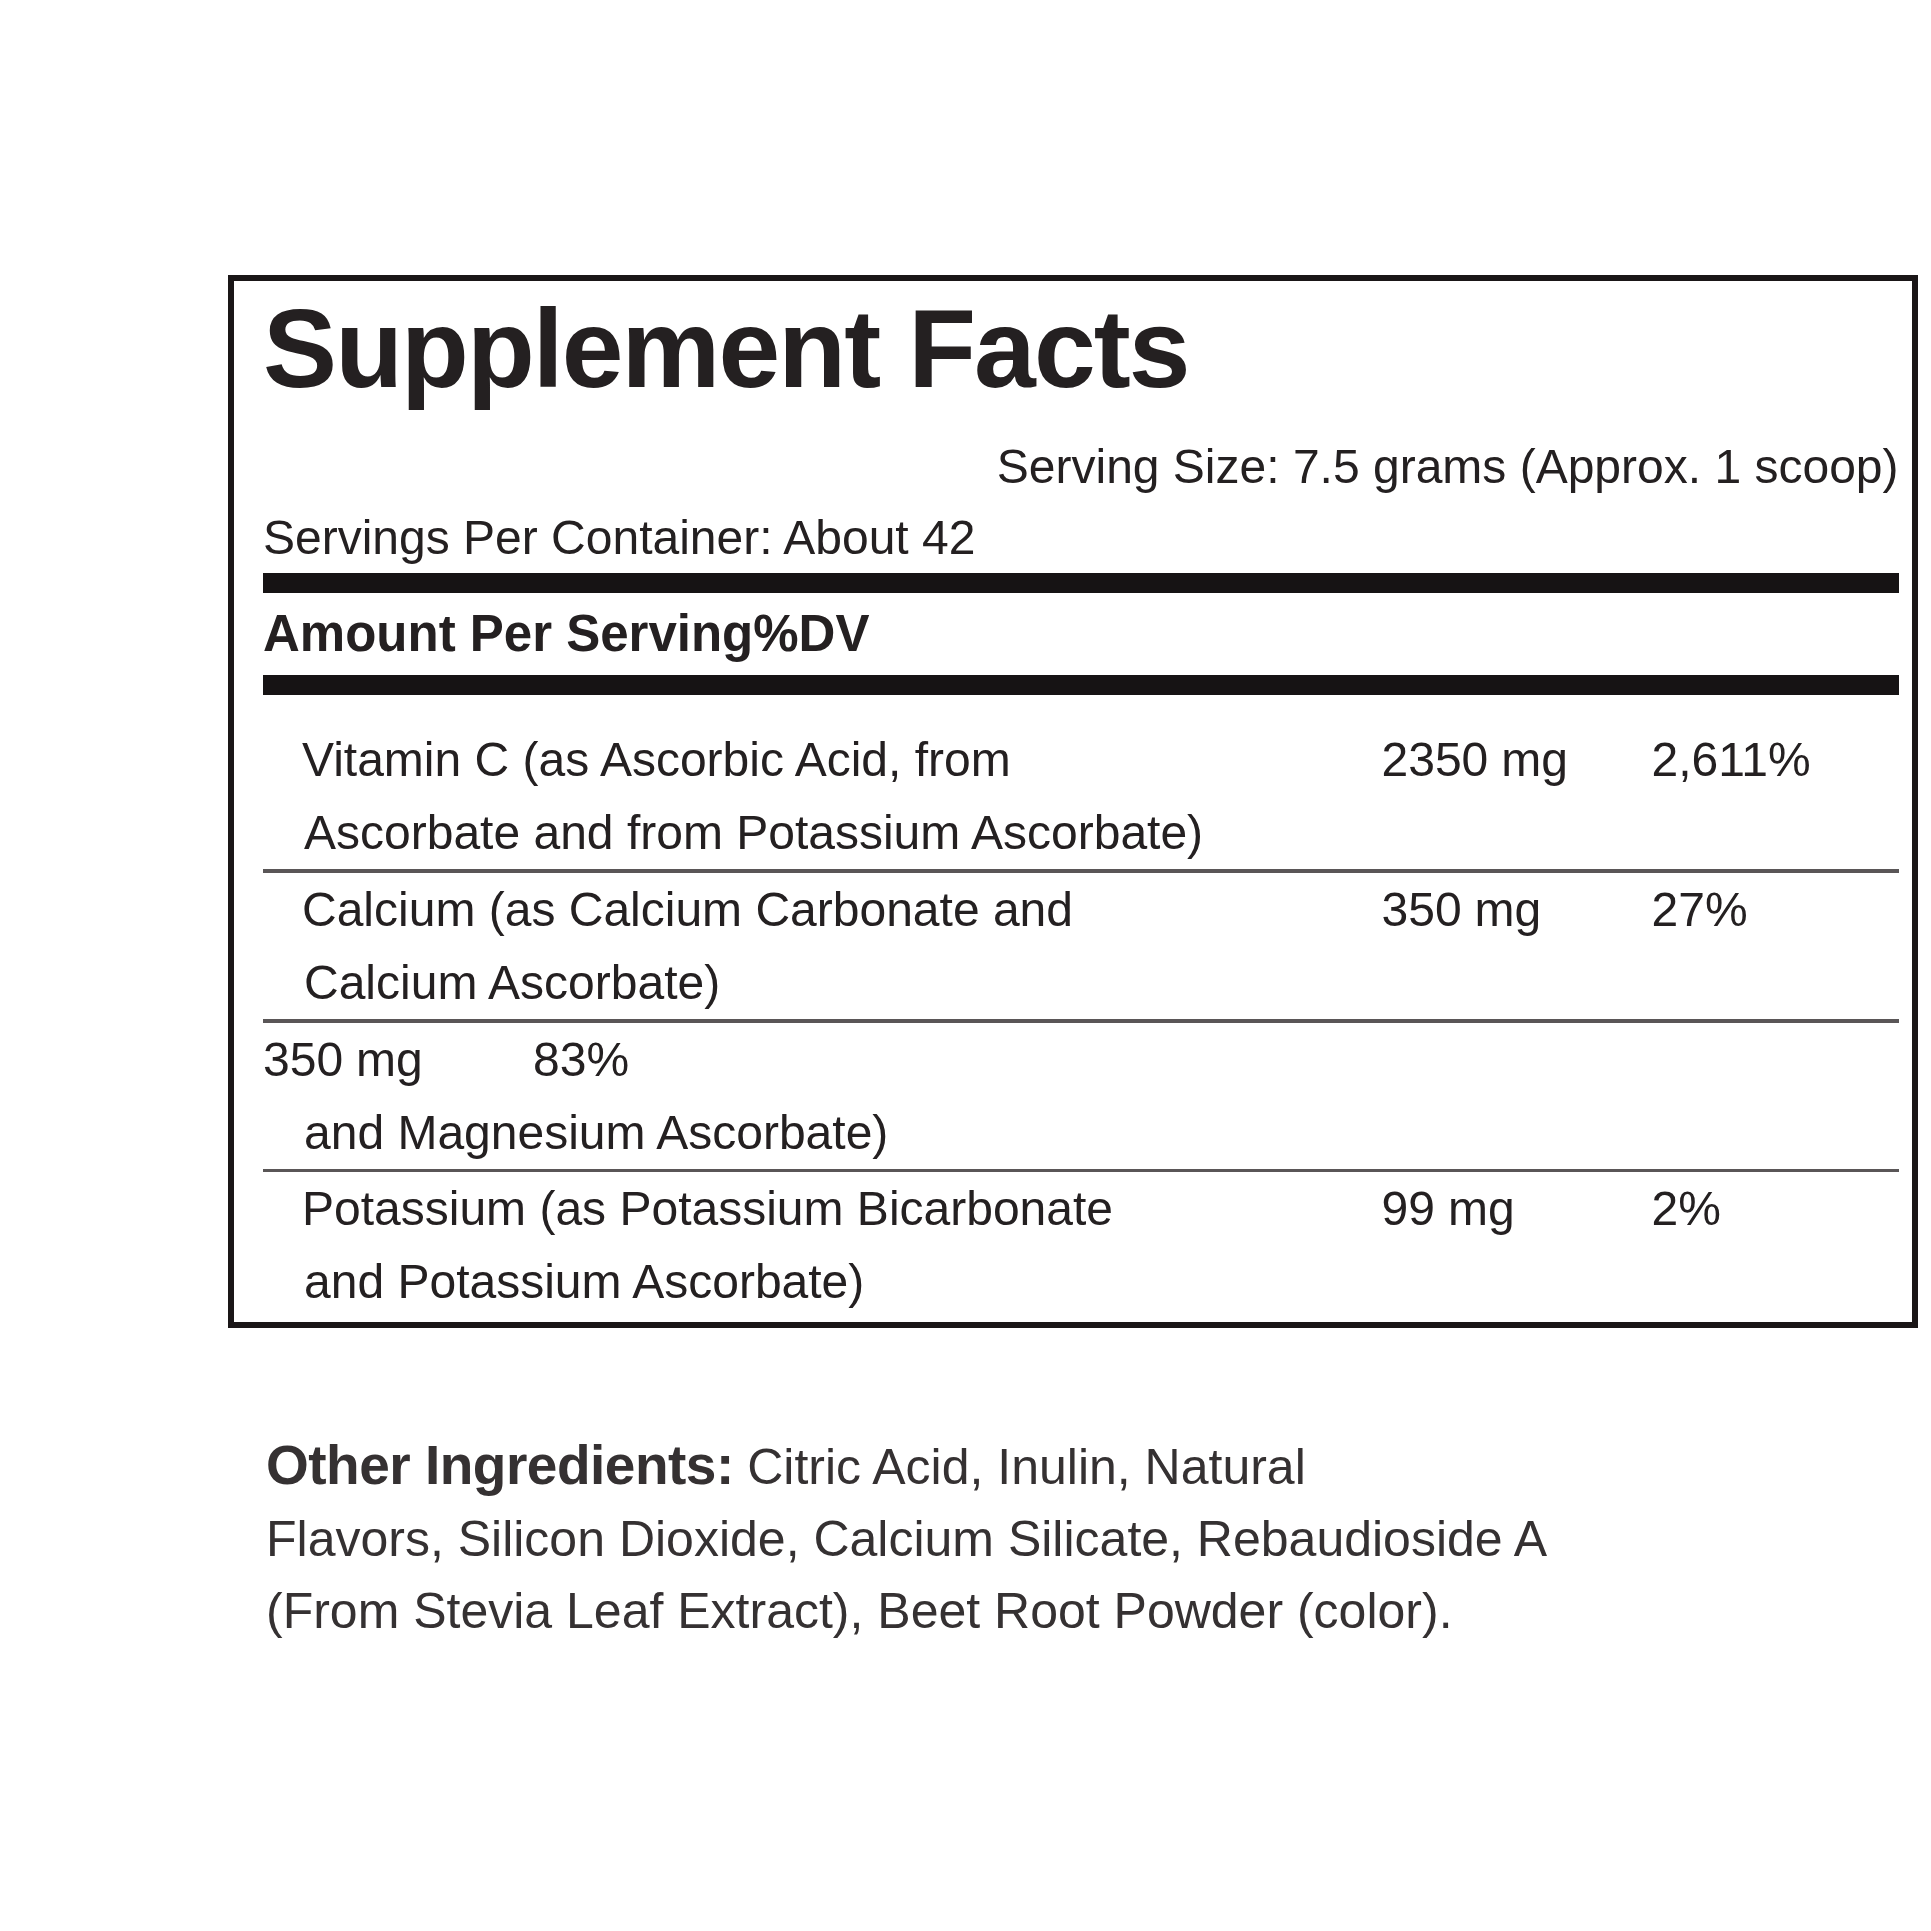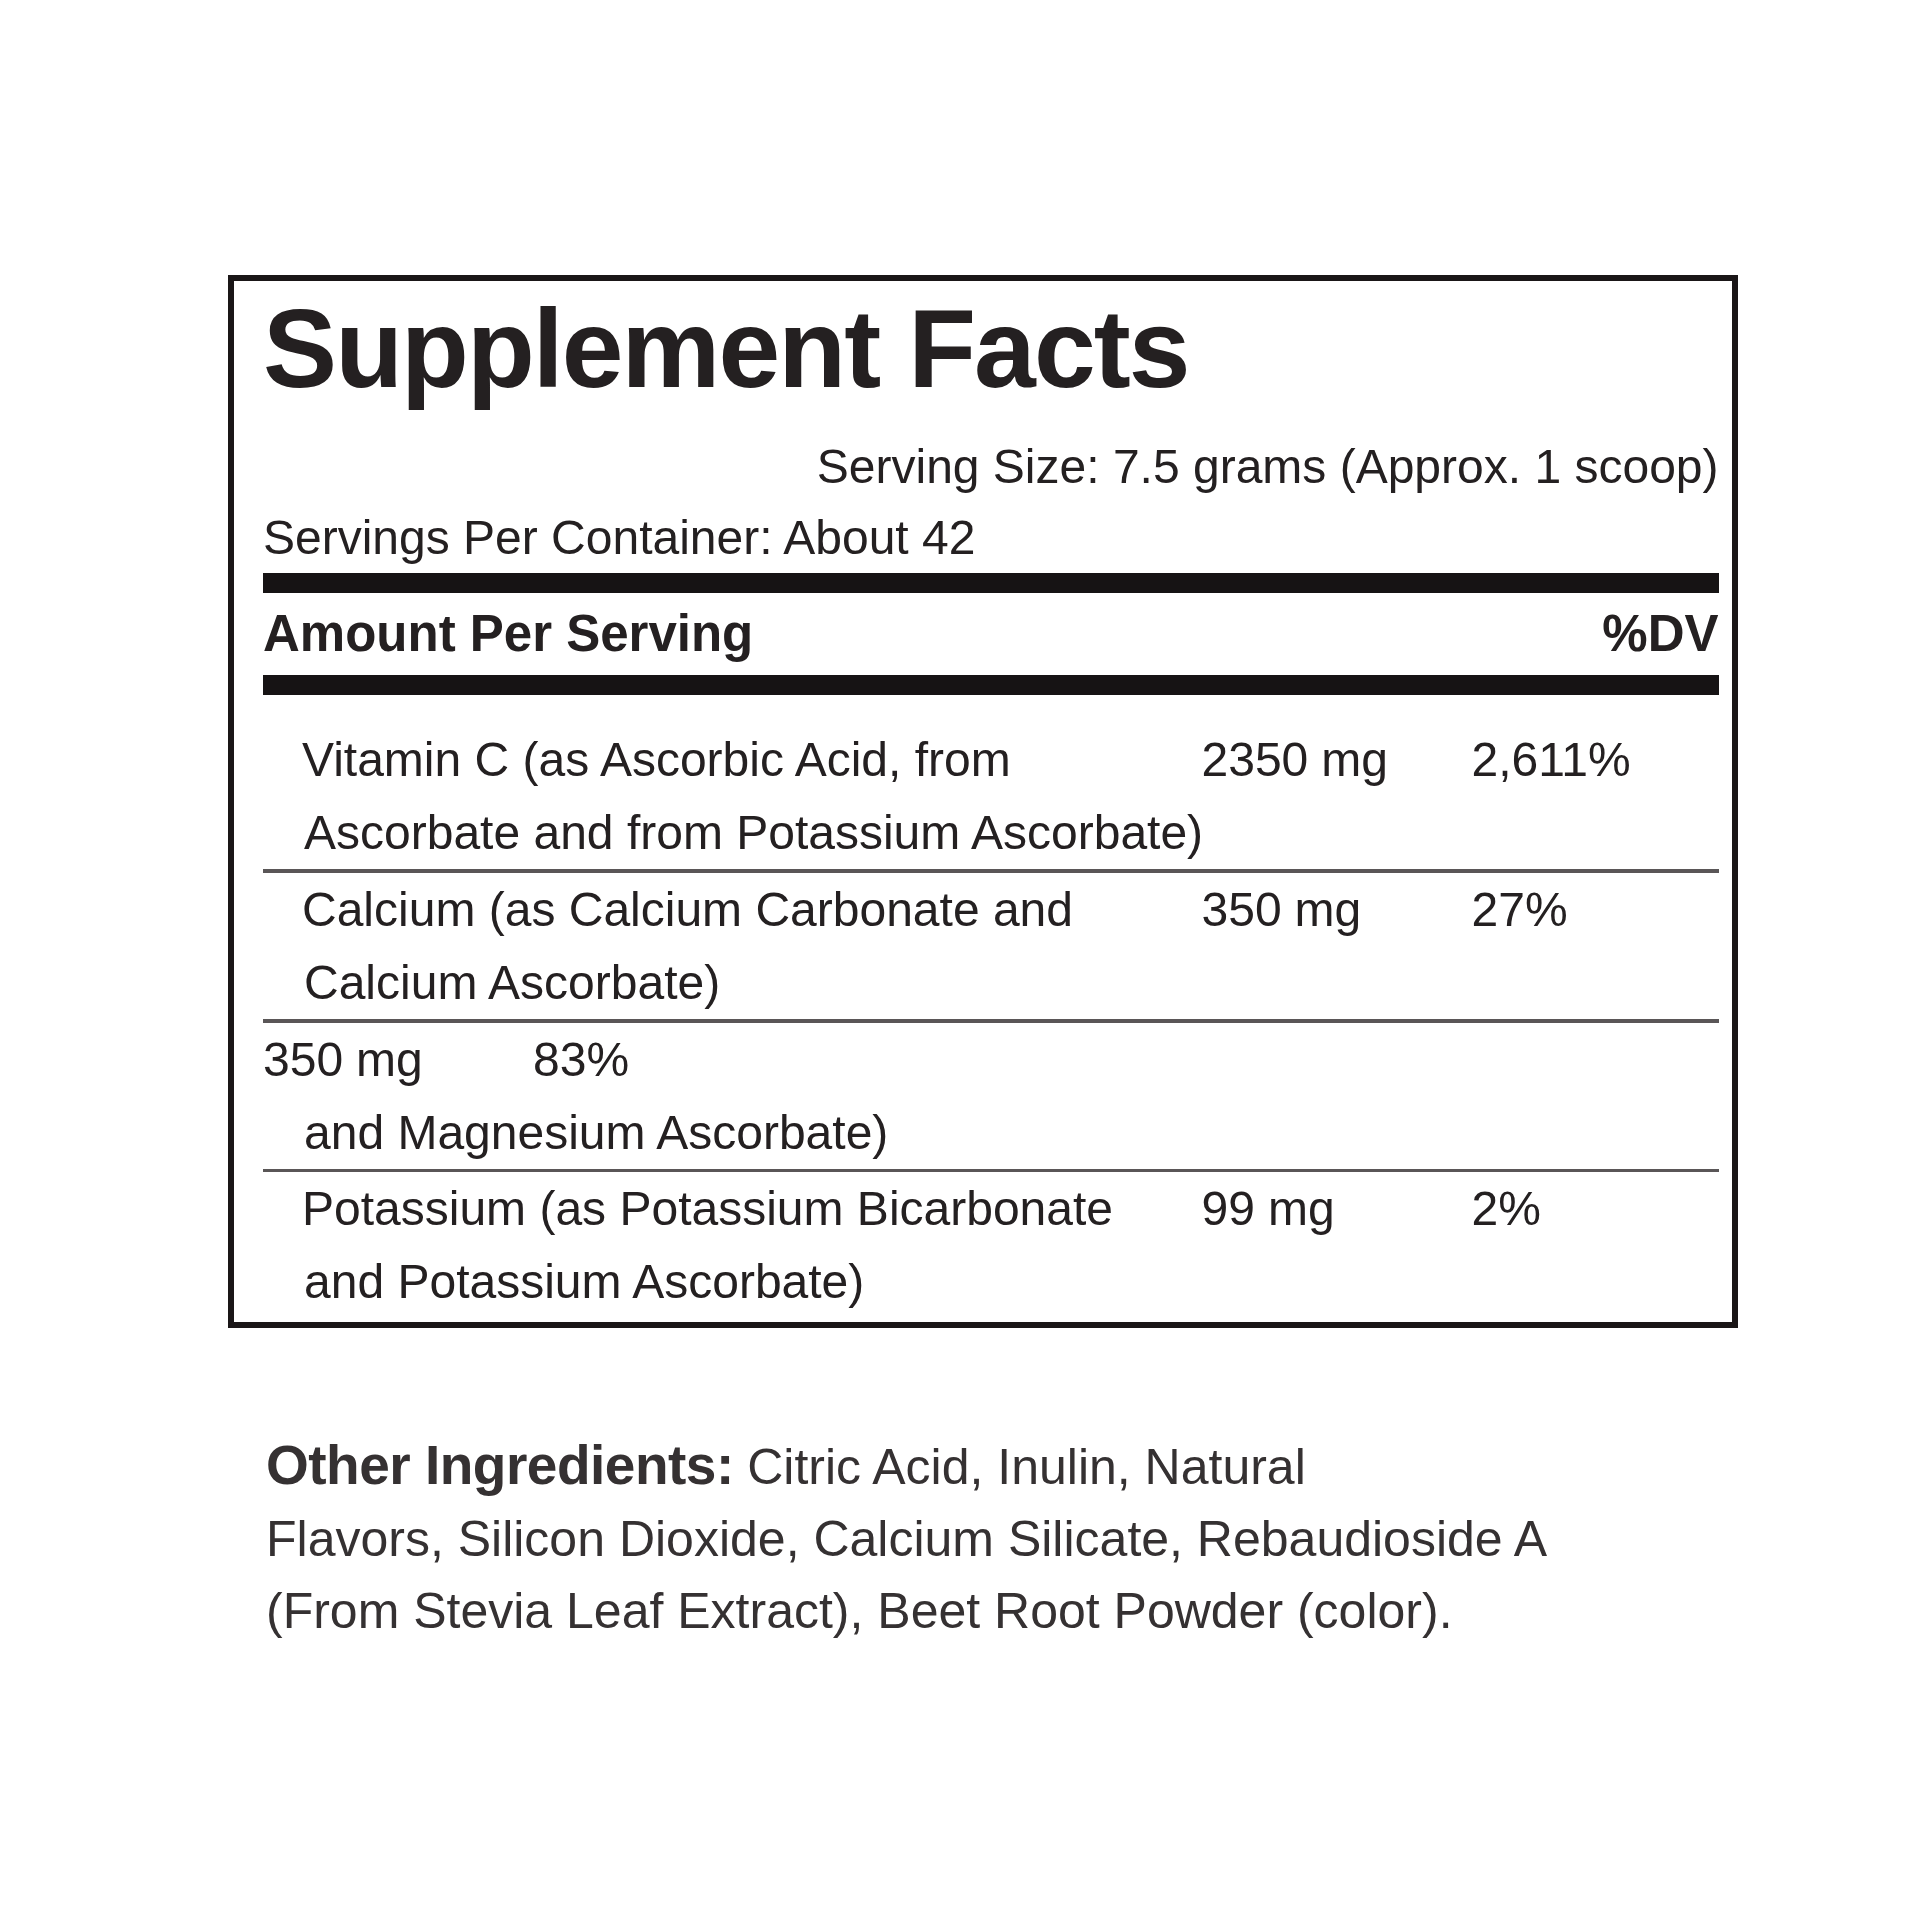--- a/index.html
+++ b/index.html
@@ -19,21 +19,21 @@
     position: absolute;
     left: 0; top: 0;
     width: 1931px;
     height: 1931px;
     background: #ffffff;
   }
   .facts-box {
     position: absolute;
     left: 228px;
     top: 275px;
-    width: 1510px;
+    width: 1690px;
     box-sizing: border-box;
     border: 6.8px solid var(--border, #1a1617);
     background: #ffffff;
     padding: 0 13.5px 3.9px 29px;
   }
   .title {
     margin: 11.6px 0 0 0;
     font-size: 111px;
     line-height: 1.02;
     font-weight: bold;
@@ -47,21 +47,20 @@
     line-height: 71px;
     white-space: nowrap;
   }
   .meta.first { margin-top: 25px; text-align: right; }
   .bar {
     height: 20px;
     background: var(--bar, #161314);
   }
   .colhead {
     display: flex;
-    justify-content: space-between;
     align-items: baseline;
     font-weight: bold;
     font-size: 51px;
     line-height: 82px;
     white-space: nowrap;
   }
   .rows { margin-top: 28px; }
   .nrow { font-size: 48px; line-height: 73px; }
   .nline1 { display: flex; }
   .nname { flex: 1 1 auto; white-space: nowrap; margin-left: 39px; }

